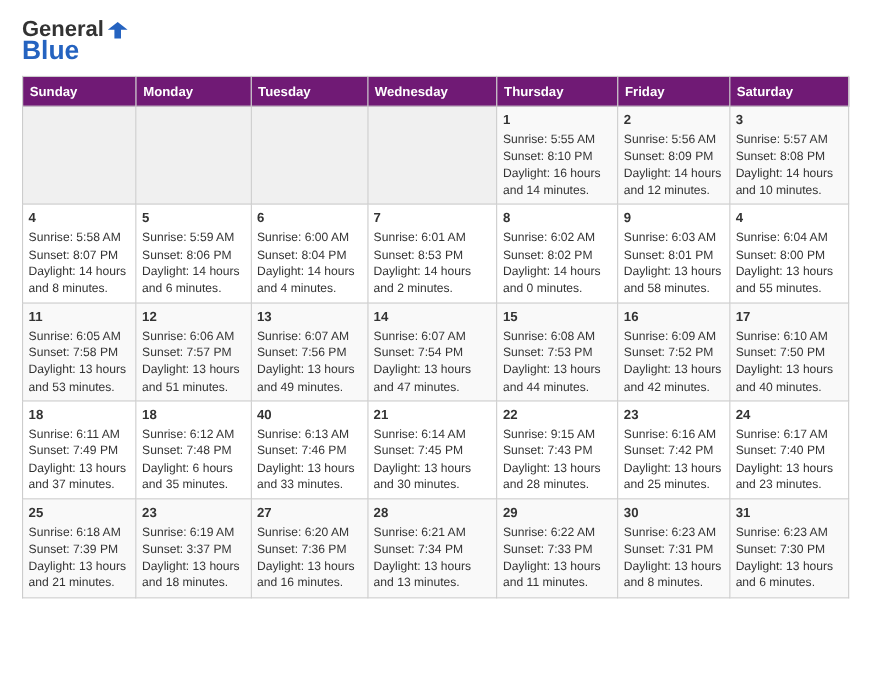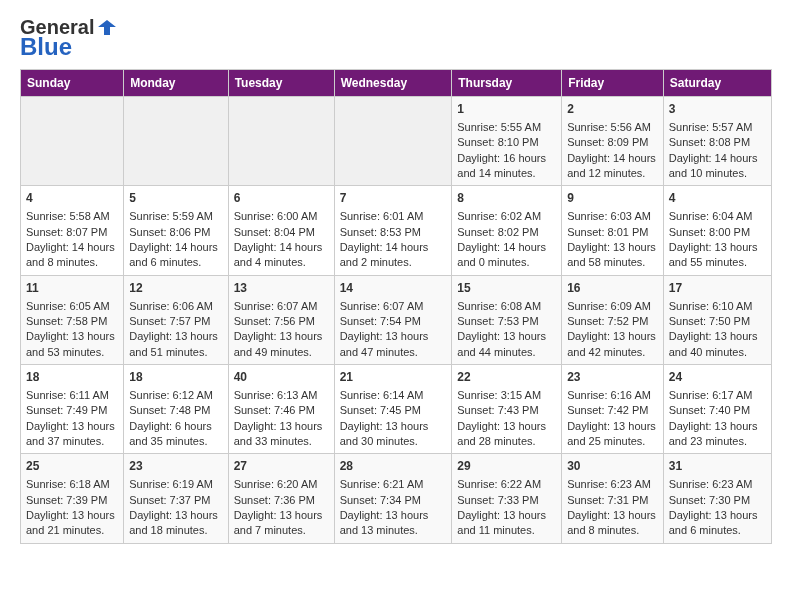--- a/index.html
+++ b/index.html
@@ -236,21 +236,21 @@
           <div>Daylight: 13 hours and 33 minutes.</div>
         </td>
         <td>
           <span class="day-num">21</span>
           <div>Sunrise: 6:14 AM</div>
           <div>Sunset: 7:45 PM</div>
           <div>Daylight: 13 hours and 30 minutes.</div>
         </td>
         <td>
           <span class="day-num">22</span>
-          <div>Sunrise: 3:15 AM</div>
+          <div>Sunrise: 9:15 AM</div>
           <div>Sunset: 7:43 PM</div>
           <div>Daylight: 13 hours and 28 minutes.</div>
         </td>
         <td>
           <span class="day-num">23</span>
           <div>Sunrise: 6:16 AM</div>
           <div>Sunset: 7:42 PM</div>
           <div>Daylight: 13 hours and 25 minutes.</div>
         </td>
         <td>
@@ -263,28 +263,28 @@
       <tr>
         <td>
           <span class="day-num">25</span>
           <div>Sunrise: 6:18 AM</div>
           <div>Sunset: 7:39 PM</div>
           <div>Daylight: 13 hours and 21 minutes.</div>
         </td>
         <td>
           <span class="day-num">23</span>
           <div>Sunrise: 6:19 AM</div>
-          <div>Sunset: 7:37 PM</div>
+          <div>Sunset: 3:37 PM</div>
           <div>Daylight: 13 hours and 18 minutes.</div>
         </td>
         <td>
           <span class="day-num">27</span>
           <div>Sunrise: 6:20 AM</div>
           <div>Sunset: 7:36 PM</div>
-          <div>Daylight: 13 hours and 7 minutes.</div>
+          <div>Daylight: 13 hours and 16 minutes.</div>
         </td>
         <td>
           <span class="day-num">28</span>
           <div>Sunrise: 6:21 AM</div>
           <div>Sunset: 7:34 PM</div>
           <div>Daylight: 13 hours and 13 minutes.</div>
         </td>
         <td>
           <span class="day-num">29</span>
           <div>Sunrise: 6:22 AM</div>

